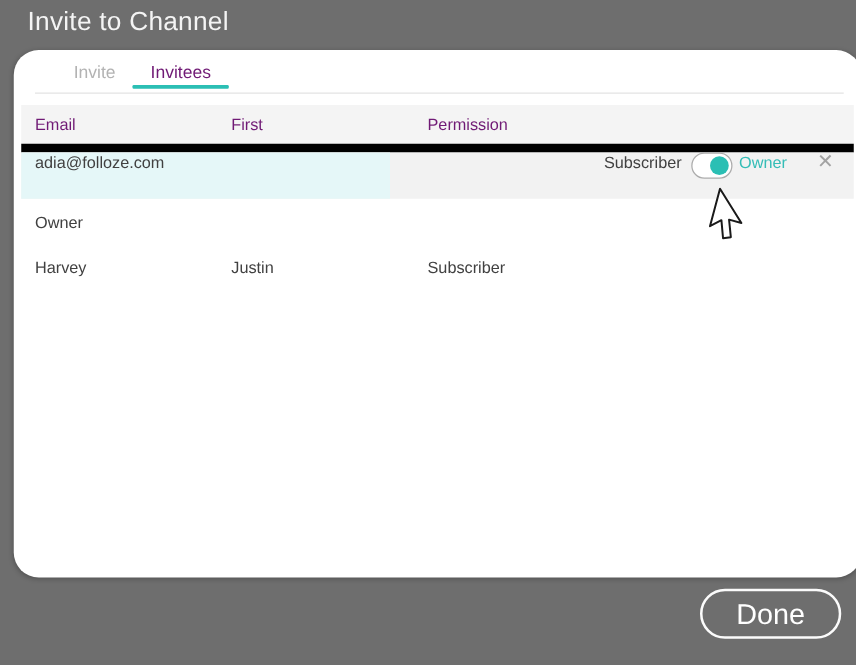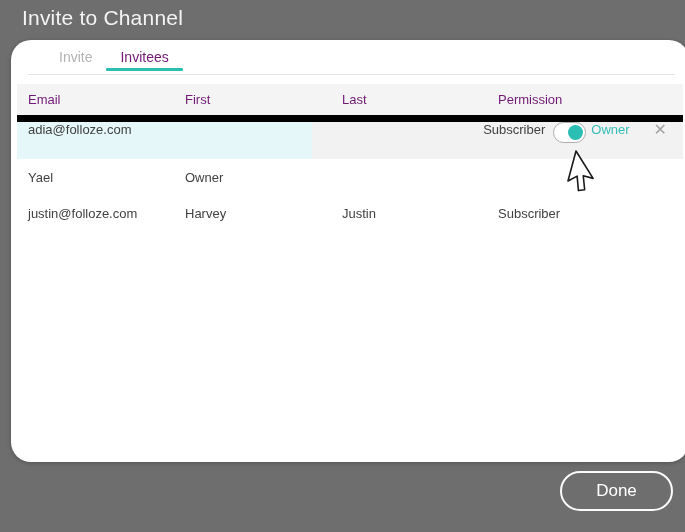--- a/index.html
+++ b/index.html
@@ -78,21 +78,21 @@
 
   .remove-x {
     margin-left:24px; margin-right:16px; font-size:16px; color:#a2a2a2;
     line-height:1; cursor:pointer; flex:0 0 auto;
   }
 
   
   .done-btn {
     position:absolute; left:560px; top:471px; width:113px; height:40px;
     border:2px solid #fbfbfb; border-radius:21px; background:transparent;
-    color:#ffffff; font-size:17px; font-family:"Liberation Sans", sans-serif;
+    color:#ffffff; font-size:23px; font-family:"Liberation Sans", sans-serif;
     display:flex; align-items:center; justify-content:center; cursor:pointer;
   }
 
   
   .cursor {
     position:absolute; left:574px; top:149px; width:28px; height:46px;
     transform:rotate(15deg); transform-origin:2px 2px; pointer-events:none;
   }
 </style>
 </head>
@@ -109,43 +109,40 @@
     <div class="tab active">
       <span>Invitees</span>
     </div>
   </div>
 
   <div class="table">
 
     <div class="trow thead">
       <div>Email</div>
       <div>First</div>
-      <div>Last</div>
       <div>Permission</div>
     </div>
 
     <div class="row-editing">
       <div class="cyan-fill"></div>
       <div class="cell-email">adia@folloze.com</div>
       <div class="spacer"></div>
       <span class="perm-label">Subscriber</span>
       <div class="toggle">
         <div class="knob"></div>
       </div>
       <span class="perm-owner">Owner</span>
       <span class="remove-x">✕</span>
     </div>
 
     <div class="trow row">
-      <div>Yael</div>
       <div>Owner</div>
     </div>
 
     <div class="trow row">
-      <div>justin@folloze.com</div>
       <div>Harvey</div>
       <div>Justin</div>
       <div>Subscriber</div>
     </div>
 
   </div>
 </div>
 
 <button class="done-btn">Done</button>
 

